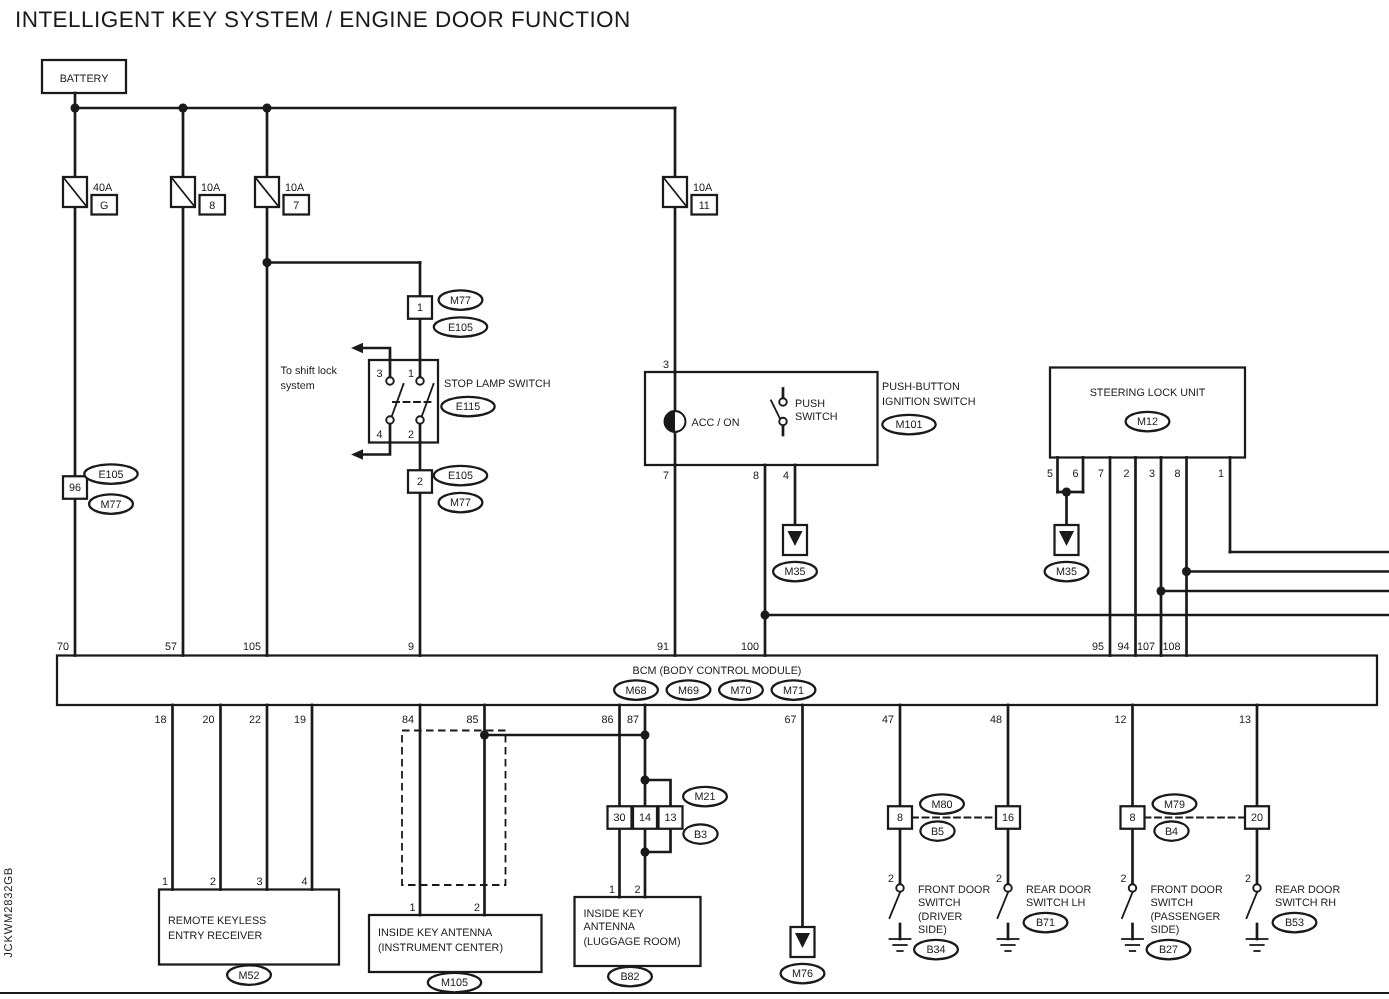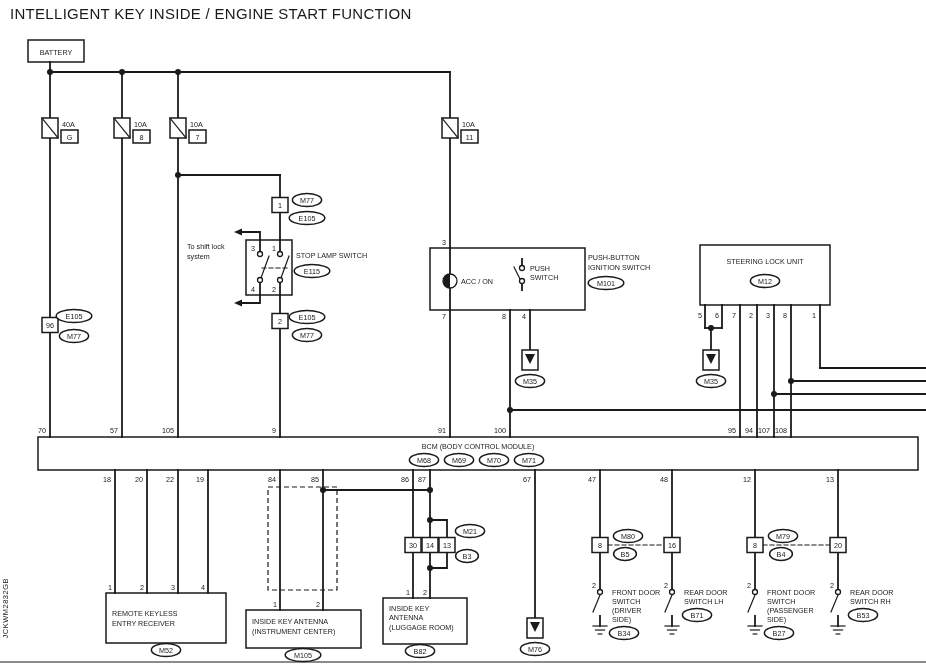--- a/index.html
+++ b/index.html
@@ -19,21 +19,21 @@
   .contact{fill:#ffffff;stroke:#1a1a1a;stroke-width:1.3;}
   .fillshape{fill:#1a1a1a;stroke:none;}
   .t{font-family:"Liberation Sans",sans-serif;font-size:7.2px;fill:#1a1a1a;}
   .tc{text-anchor:middle;}
   .te{text-anchor:end;}
 </style>
 </head>
 <body>
 
 <div class="page">
-  <div class="title">INTELLIGENT KEY INSIDE / ENGINE START FUNCTION</div>
+  <div class="title">INTELLIGENT KEY SYSTEM / ENGINE DOOR FUNCTION</div>
   <div class="date">2009/02/27</div>
   <div class="doc-code">JCKWM2832GB</div>
   <svg id="wiring" width="926" height="666" viewBox="0 0 926 666" xmlns="http://www.w3.org/2000/svg">
       <rect x="28" y="40" width="56" height="22" class="crect"></rect>
       <rect x="246" y="240" width="46" height="55" class="crect"></rect>
       <rect x="430" y="248" width="155" height="62" class="crect"></rect>
       <rect x="700" y="245" width="130" height="60" class="crect"></rect>
       <rect x="38" y="437" width="880" height="33" class="crect"></rect>
       <rect x="106" y="593" width="120" height="50" class="crect"></rect>
       <rect x="246" y="610" width="115" height="38" class="crect"></rect>

